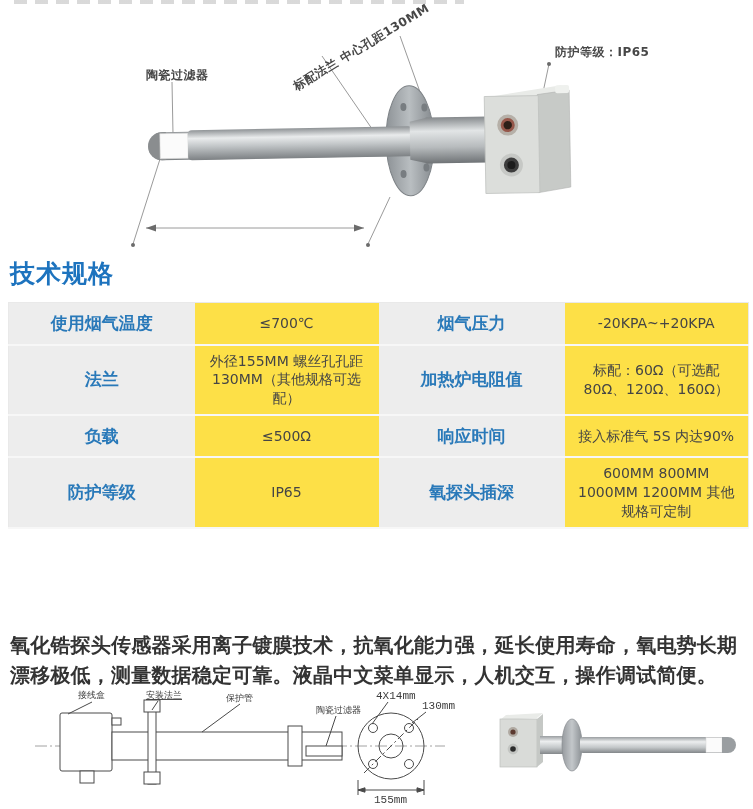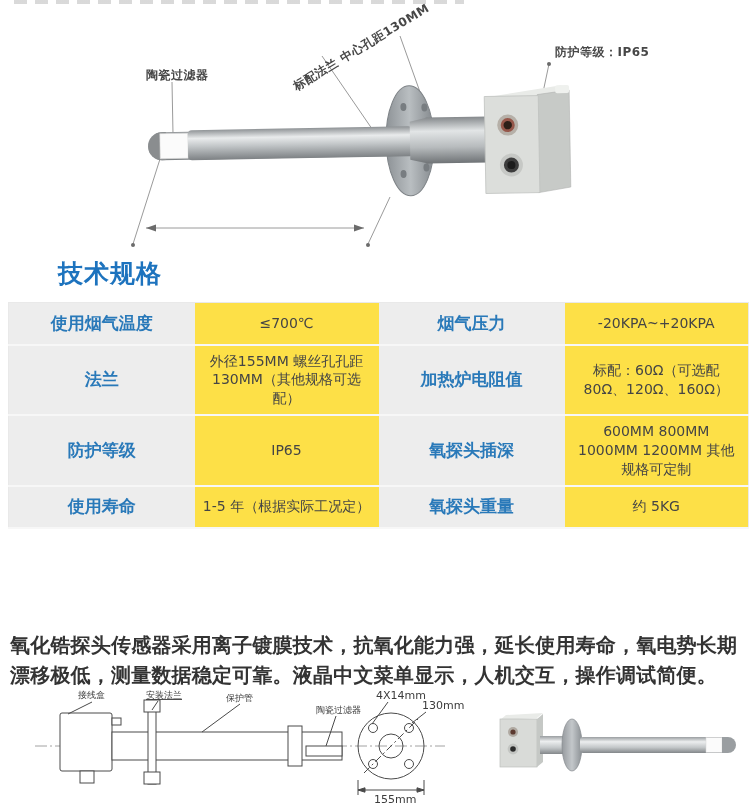--- a/index.html
+++ b/index.html
@@ -29,21 +29,21 @@
   }
   .callout.filter { left:146px; top:63px; }
   .callout.ip     { left:514px; top:40px;margin-left:41px; }
   .callout.len    { left:158px; top:204px; font-size:13px; letter-spacing:.3px; }
 
   
   .sec-head {
     position:absolute; left:10px; font-size:25px; font-weight:bold; color:#1d73be;
     letter-spacing:1px;
   }
-  .sec-head.specs { top:257px;margin-left:48px; }
+  .sec-head.specs { top:257px; }
   .sec-head.feat  { top:597px; }
 
   
   table.specs {
     position:absolute; left:8px; top:302px; width:740px;
     border-collapse:collapse; table-layout:fixed;
     border:1px solid #e9e9e9;
   }
   table.specs td {
     border-bottom:2px solid #f7f7f7; text-align:center; vertical-align:middle;
@@ -56,21 +56,21 @@
   tr.r1 { height:42px; } tr.r2 { height:54px; }
 
   
   .feat-body {
     position:absolute; left:10px; top:630px; width:735px;
     font-size:20px; line-height:1.5; color:#333; font-weight:600;
     letter-spacing:.2px;
   }
 
   
-  .drawing { position:absolute; left:0; top:688px; width:627px; height:121px; }
+  .drawing { position:absolute; left:0; top:688px; width:627px; height:121px;font-family:Liberation Mono, monospace; }
   .drawing svg { position:absolute; left:0; top:0; }
   .dlabel { font-size:9px; fill:#3c3c3c; }
   .dim    { font-size:11px; fill:#3c3c3c; }
 </style>
 </head>
 <body>
 
 <div class="page">
 
   <div class="crop-strip"></div>
@@ -168,31 +168,31 @@
       <td class="val">≤700℃</td>
       <td class="lbl">烟气压力</td>
       <td class="val">-20KPA~+20KPA</td>
     </tr>
     <tr class="r2">
       <td class="lbl">法兰</td>
       <td class="val">外径155MM 螺丝孔孔距 130MM（其他规格可选配）</td>
       <td class="lbl">加热炉电阻值</td>
       <td class="val">标配：60Ω（可选配 80Ω、120Ω、160Ω）</td>
     </tr>
+    <tr class="r1">
+      <td class="lbl">负载</td>
+      <td class="val">≤500Ω</td>
+      <td class="lbl">响应时间</td>
+      <td class="val">接入标准气 5S 内达90%</td>
+    </tr>
     <tr class="r2">
       <td class="lbl">防护等级</td>
       <td class="val">IP65</td>
       <td class="lbl">氧探头插深</td>
       <td class="val">600MM 800MM 1000MM 1200MM 其他规格可定制</td>
-    </tr>
-    <tr class="r1">
-      <td class="lbl">使用寿命</td>
-      <td class="val">1-5 年（根据实际工况定）</td>
-      <td class="lbl">氧探头重量</td>
-      <td class="val">约 5KG</td>
     </tr>
   </tbody>
     </table>
 
   <p class="feat-body">氧化锆探头传感器采用离子镀膜技术，抗氧化能力强，延长使用寿命，氧电势长期漂移极低，测量数据稳定可靠。液晶中文菜单显示，人机交互，操作调试简便。</p>
 
   <div class="drawing">
     <svg width="753" height="121" viewBox="0 0 753 121">
       <defs>
         <linearGradient id="mtube" x1="0" y1="0" x2="0" y2="1">

